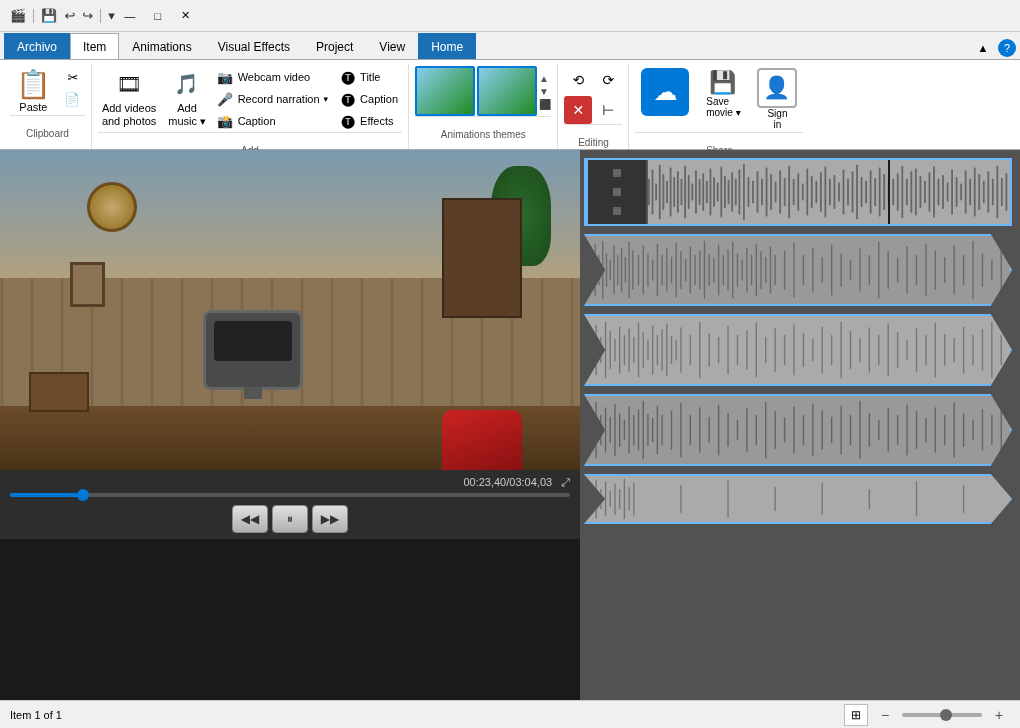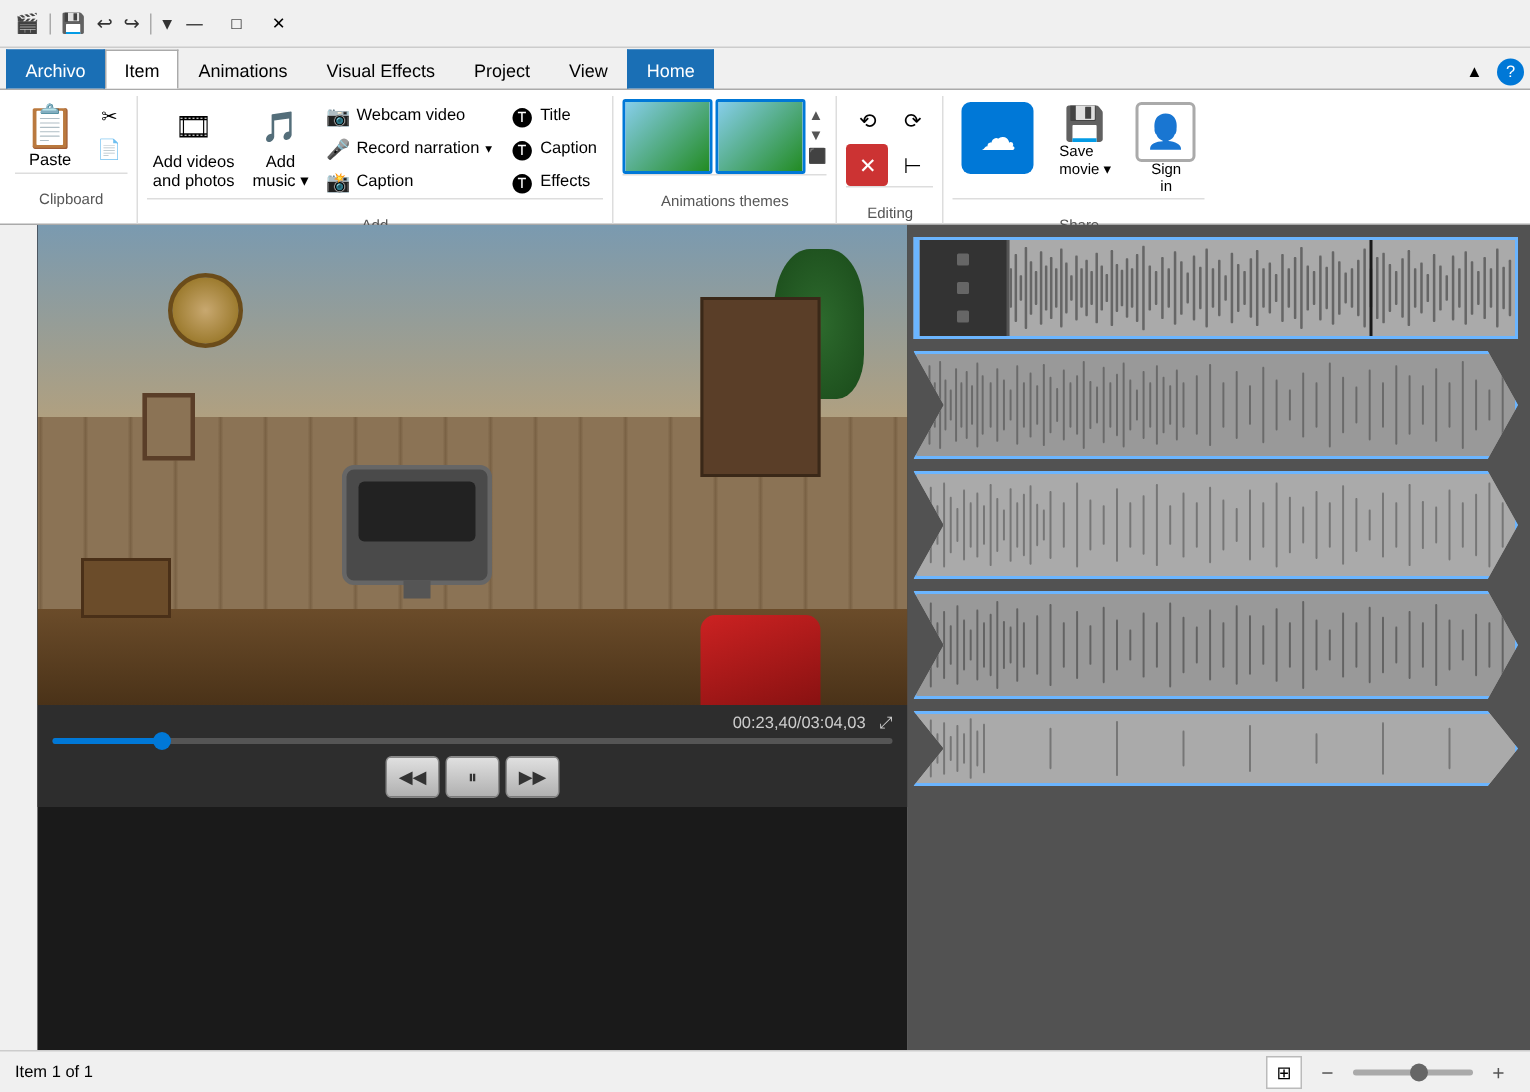--- a/index.html
+++ b/index.html
@@ -214,21 +214,20 @@
       display: flex; align-items: center; justify-content: center;
       font-size: 22px;
       color: #666;
     }
 
     
     .main-content {
       display: flex;
       height: calc(728px - 32px - 28px - 90px - 28px);
       background: #a3a3a3;
-      margin-left: 25px;
     }
 
     
     .video-area {
       width: 580px;
       display: flex;
       flex-direction: column;
       background: #1a1a1a;
       flex-shrink: 0;
     }

